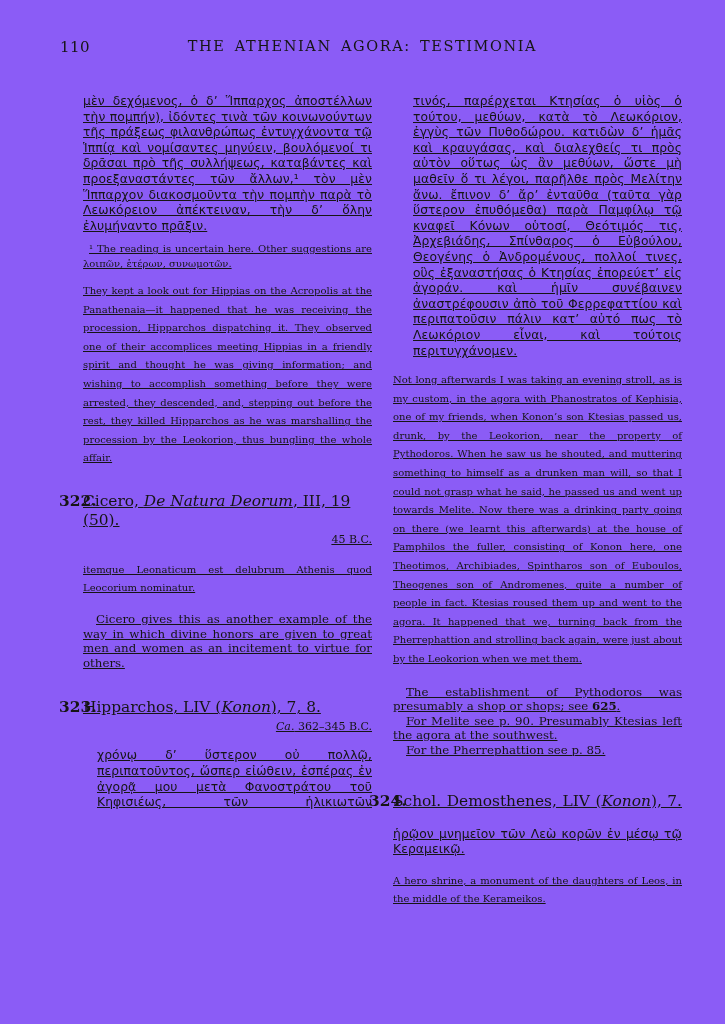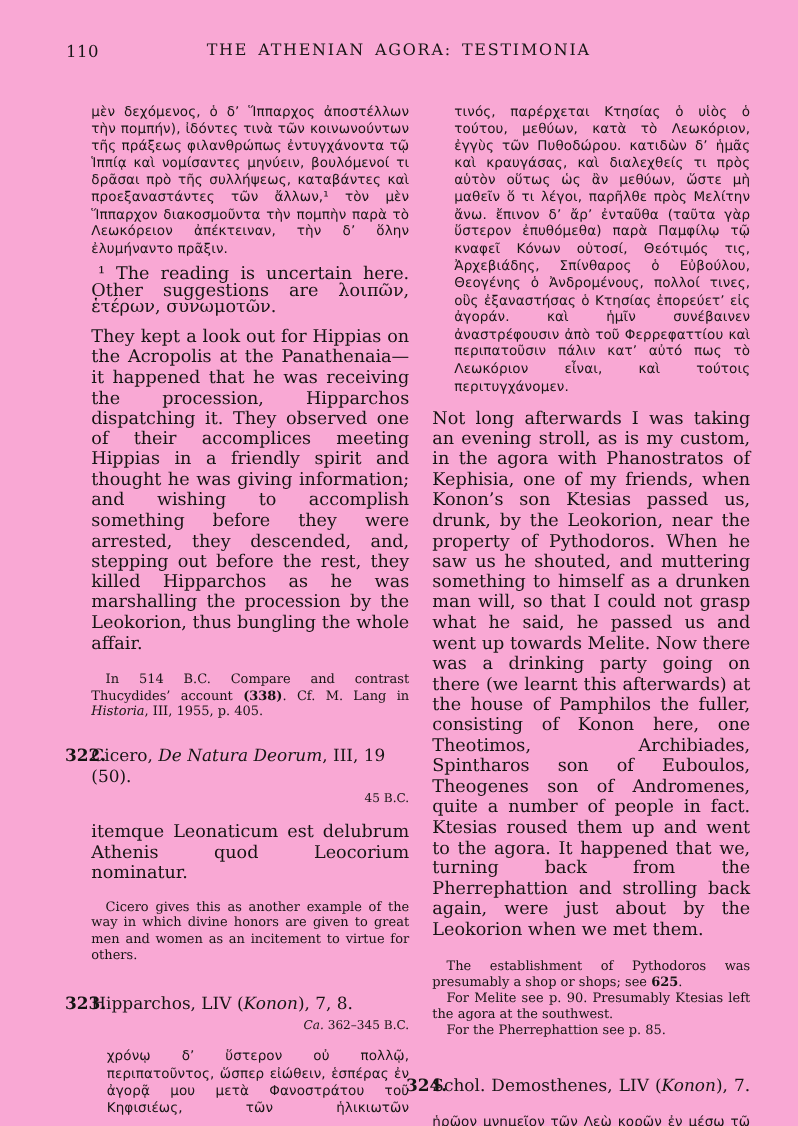--- a/index.html
+++ b/index.html
@@ -1,22 +1,23 @@
 <!DOCTYPE html>
 <html><head>
 <meta charset="utf-8">
 <style>
   html,body{margin:0;padding:0;background:#e9e8e4;}
   .page{
     position:relative;
     width:725px;height:1024px;
-    background:#f9a8d4;
+    background:#8b5cf6;
     color:#161514;
     overflow:hidden;
     font-family:"DejaVu Serif", serif;
+    text-decoration:underline;
   }
   
   .header{position:relative;height:30px;margin-top:38px;}
   .page-num{
     position:absolute;left:60px;top:0;
     font-size:15px;letter-spacing:.5px;
   }
   .header-title{
     position:absolute;left:0;right:0;top:0;
     text-align:center;
@@ -33,30 +34,30 @@
   p{margin:0;}
   .greek{
     font-family:"DejaVu Sans", sans-serif;
     font-size:12.3px;line-height:15.6px;
     text-align:justify;
     letter-spacing:.1px;
   }
   .greek-indent{margin-left:14px;text-align-last:justify;}
   .greek-indent-sm{margin-left:20px;}
   .trans{
-    font-size:16px;line-height:18.6px;
+    font-size:10px;line-height:18.6px;
     text-align:justify;
   }
   .small{
     font-size:11.8px;line-height:14.6px;
     text-align:justify;
     text-indent:13px;
   }
   .footnote{
-    font-size:16px;line-height:14.8px;
+    font-size:10px;line-height:14.8px;
     text-align:justify;
     text-indent:6px;
   }
   .b{font-weight:bold;}
   .i{font-style:italic;}
   
   .entry{position:relative;font-size:15.4px;line-height:19px;}
   .entry-num{
     position:absolute;left:-24px;top:0;
     font-weight:bold;
@@ -80,21 +81,20 @@
   <div class="columns">
 
     <div class="col">
 
       <p class="greek">μὲν δεχόμενος, ὁ δ’ Ἵππαρχος ἀποστέλλων τὴν πομπήν), ἰδόντες τινὰ τῶν κοινωνούντων τῆς πράξεως φιλανθρώπως ἐντυγχάνοντα τῷ Ἱππίᾳ καὶ νομίσαντες μηνύειν, βουλόμενοί τι δρᾶσαι πρὸ τῆς συλλήψεως, καταβάντες καὶ προεξαναστάντες τῶν ἄλλων,¹ τὸν μὲν Ἵππαρχον διακοσμοῦντα τὴν πομπὴν παρὰ τὸ Λεωκόρειον ἀπέκτειναν, τὴν δ’ ὅλην ἐλυμήναντο πρᾶξιν.</p>
 
       <p class="footnote mt8">¹ The reading is uncertain here. Other suggestions are λοιπῶν, ἑτέρων, συνωμοτῶν.</p>
 
       <p class="trans mt10">They kept a look out for Hippias on the Acropolis at the Panathenaia—it happened that he was receiving the procession, Hipparchos dispatching it. They observed one of their accomplices meeting Hippias in a friendly spirit and thought he was giving information; and wishing to accomplish something before they were arrested, they descended, and, stepping out before the rest, they killed Hipparchos as he was marshalling the procession by the Leokorion, thus bungling the whole affair.</p>
 
-      <p class="small mt16"><span>In 514 B.C. Compare and contrast Thucydides’ account </span><span class="b">(338)</span><span>. Cf. M. Lang in </span><span class="i">Historia</span><span>, III, 1955, p. 405.</span></p>
 
       <div class="entry mt24">
         <span class="entry-num">322.</span><span>Cicero, </span><span class="i">De Natura Deorum</span><span>, III, 19 (50).</span>
         <div class="date-line">45 B.C.</div>
       </div>
 
       <p class="trans mt12">itemque Leonaticum est delubrum Athenis quod Leocorium nominatur.</p>
 
 
 

